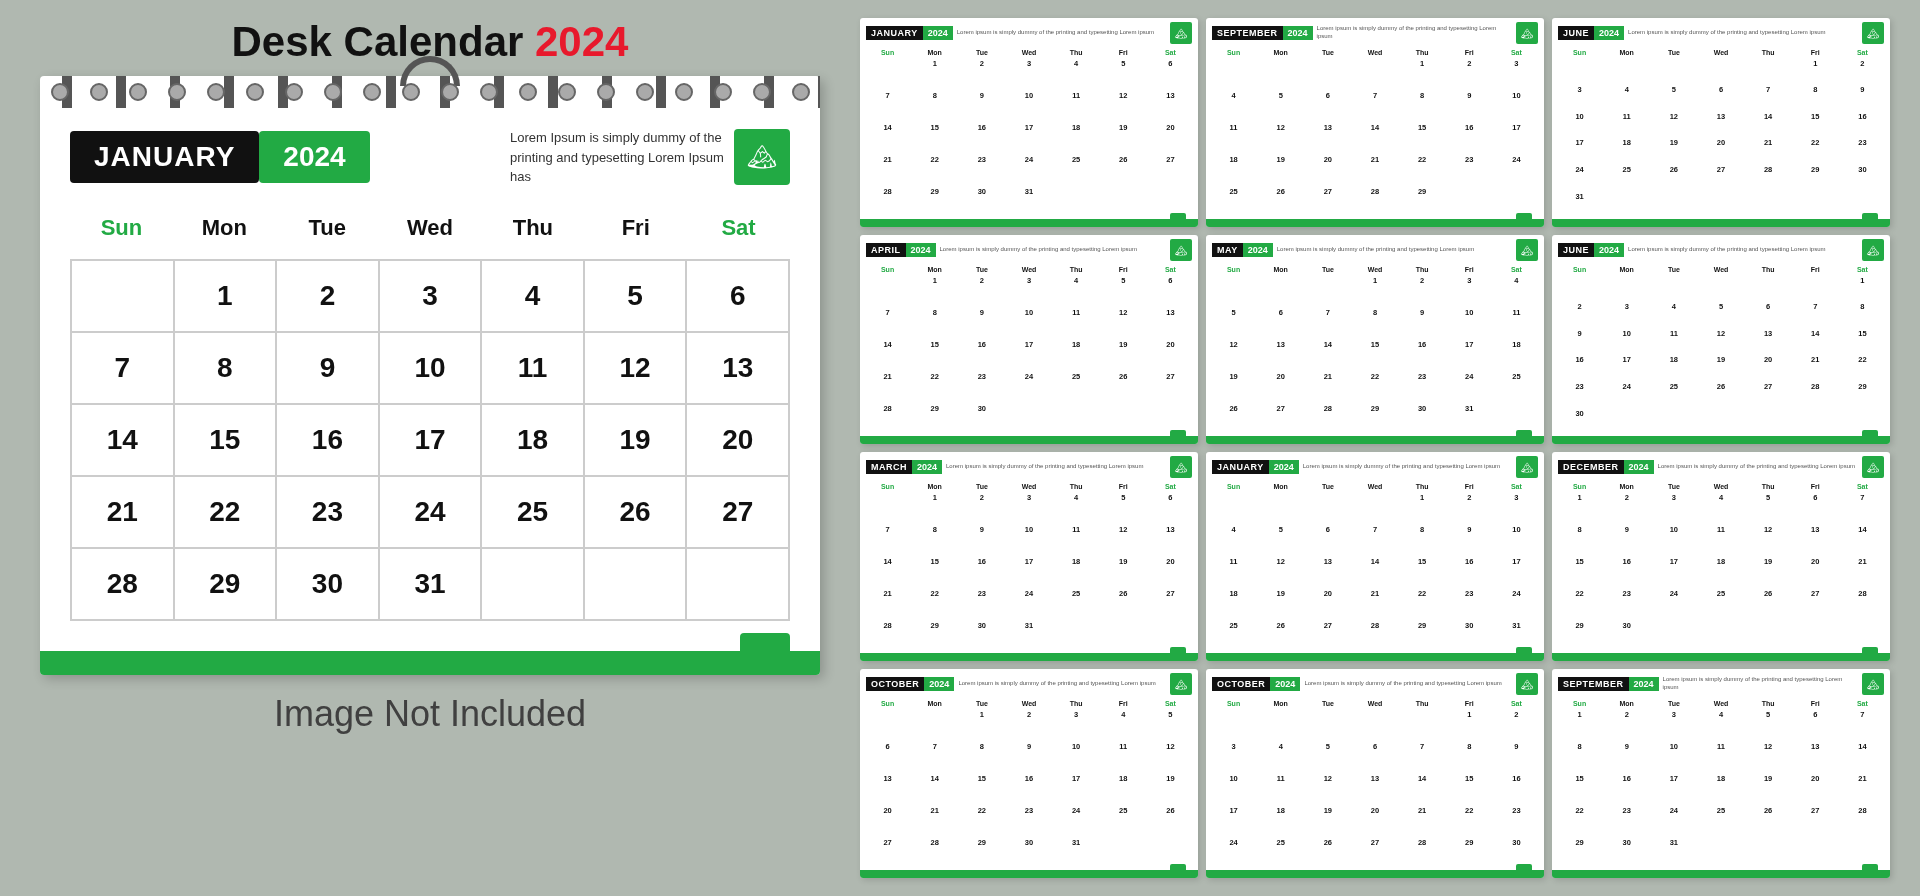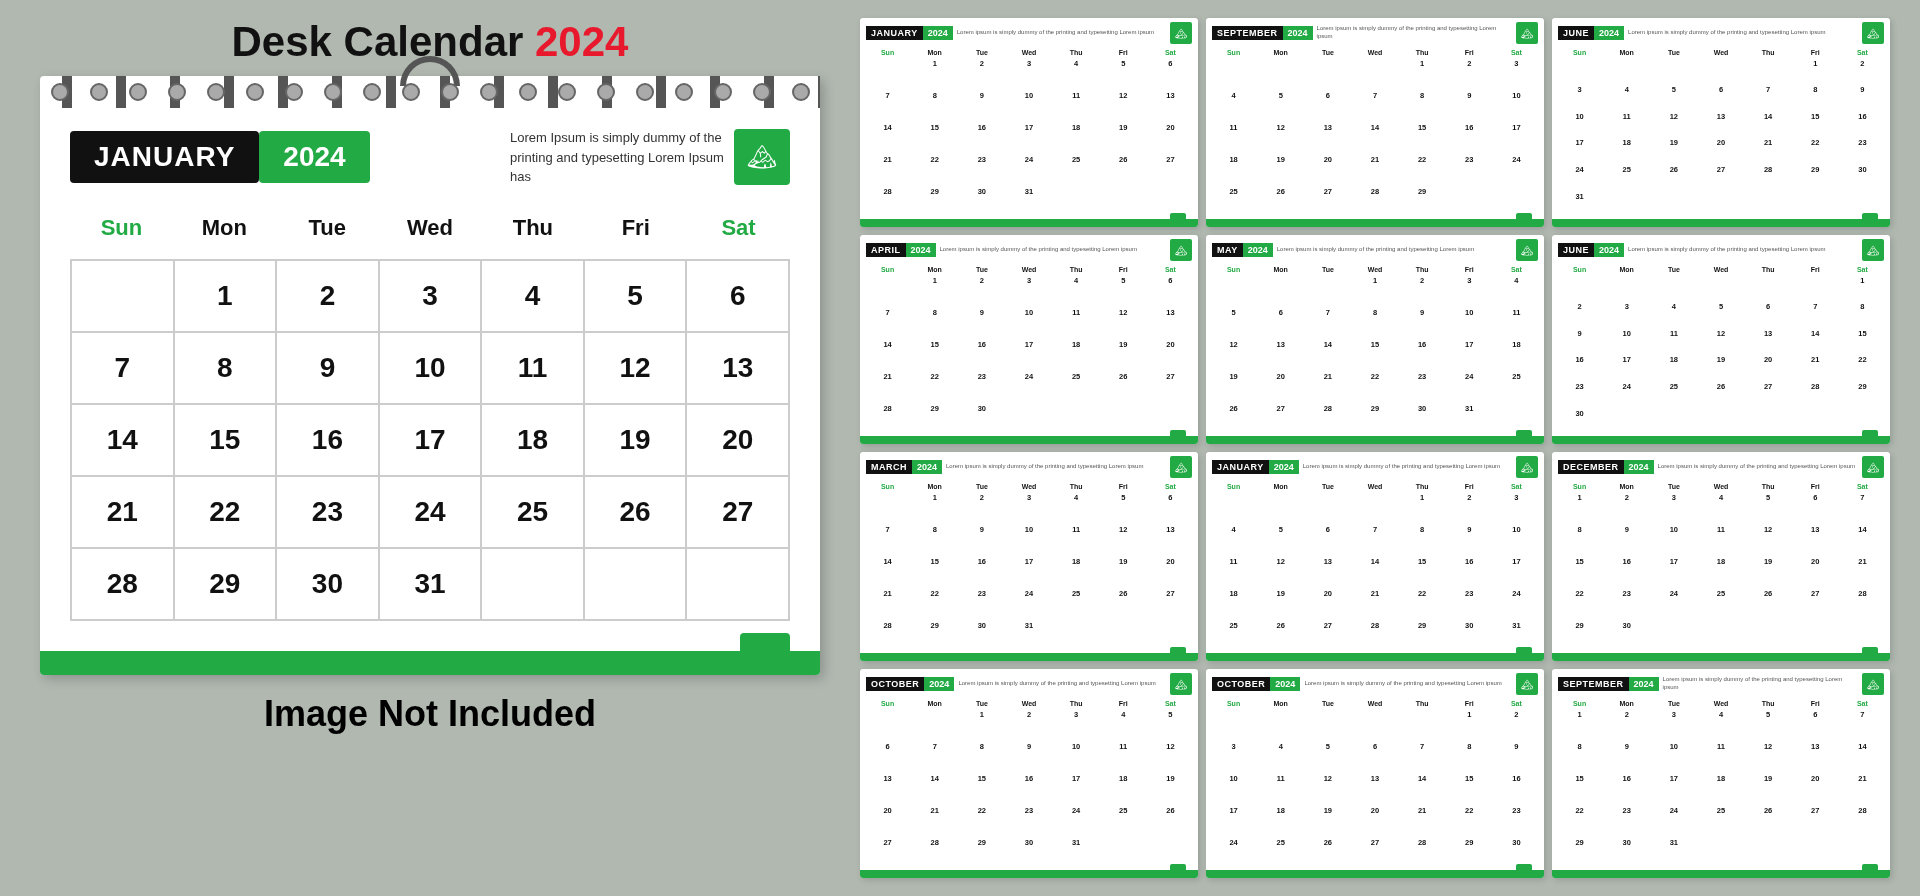--- a/index.html
+++ b/index.html
@@ -171,22 +171,22 @@
       position: absolute;
       right: 30px;
       top: -18px;
       width: 50px;
       height: 22px;
       background: #22aa44;
       border-radius: 4px 4px 0 0;
     }
     .image-not-included {
       font-size: 36px;
-      font-weight: 700;
-      color: #000000;
+      font-weight: 400;
+      color: #404040;
       margin-top: 18px;
       text-align: center;
     }
 
     
     .mini-grid {
       display: grid;
       grid-template-columns: repeat(3, 1fr);
       grid-template-rows: repeat(4, 1fr);
       gap: 8px;

